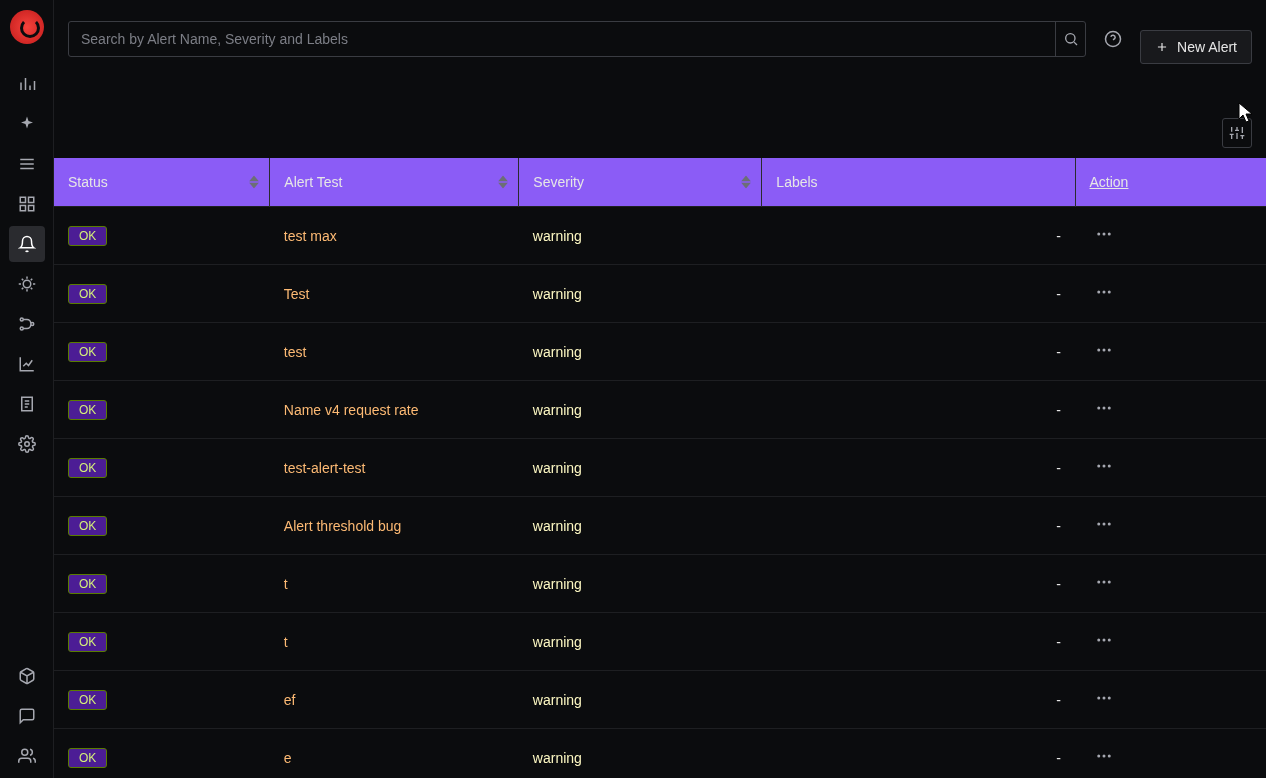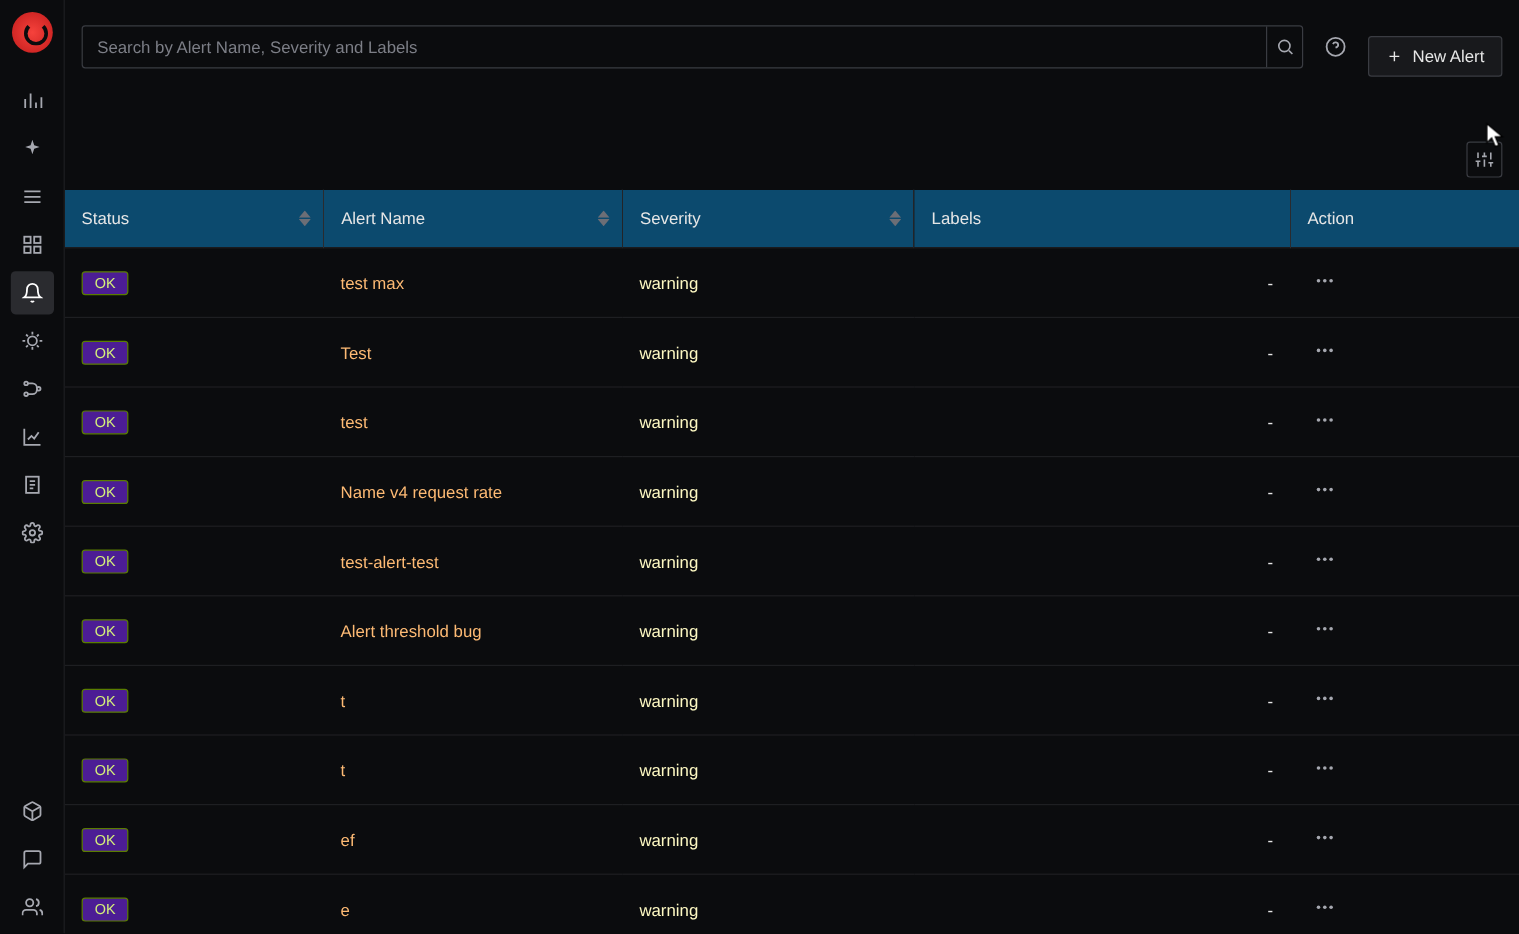--- a/index.html
+++ b/index.html
@@ -113,31 +113,31 @@
   width: 30px; height: 30px;
   border: 1px solid #3a3c42;
   border-radius: 3px;
   display: flex; align-items: center; justify-content: center;
   color: #a6a8b0;
 }
 
 
 .table { width: 100%; border-collapse: collapse; }
 .thead-row th {
-  background: #0c4a6e;
+  background: #8b5cf6;
   text-align: left;
   font-weight: 500;
   font-size: 14px;
   color: #e6e6e6;
   padding: 16px 14px;
   border-right: 1px solid #2a2b2f;
   position: relative;
   margin-top: 48px;
 }
-.thead-row th:last-child { border-right: none; }
+.thead-row th:last-child { border-right: none; text-decoration: underline; }
 .sort-ic {
   position: absolute; right: 10px; top: 50%;
   transform: translateY(-50%);
   display: flex; flex-direction: column; gap: 1px;
   color: #6c6e76;
 }
 .sort-ic svg { width: 10px; height: 6px; }
 .col-status { width: 223px; }
 .col-name   { width: 257px; }
 .col-sev    { width: 251px; }
@@ -299,21 +299,21 @@
             <span class="sort-ic">
               <svg viewBox="0 0 10 6" fill="currentColor">
                   <path d="M5 0L10 6H0z"></path>
                 </svg>
               <svg viewBox="0 0 10 6" fill="currentColor">
                   <path d="M5 6L0 0h10z"></path>
                 </svg>
             </span>
           </th>
           <th class="col-name">
-            <span>Alert Name</span>
+            <span>Alert Test</span>
             <span class="sort-ic">
               <svg viewBox="0 0 10 6" fill="currentColor">
                   <path d="M5 0L10 6H0z"></path>
                 </svg>
               <svg viewBox="0 0 10 6" fill="currentColor">
                   <path d="M5 6L0 0h10z"></path>
                 </svg>
             </span>
           </th>
           <th class="col-sev">

